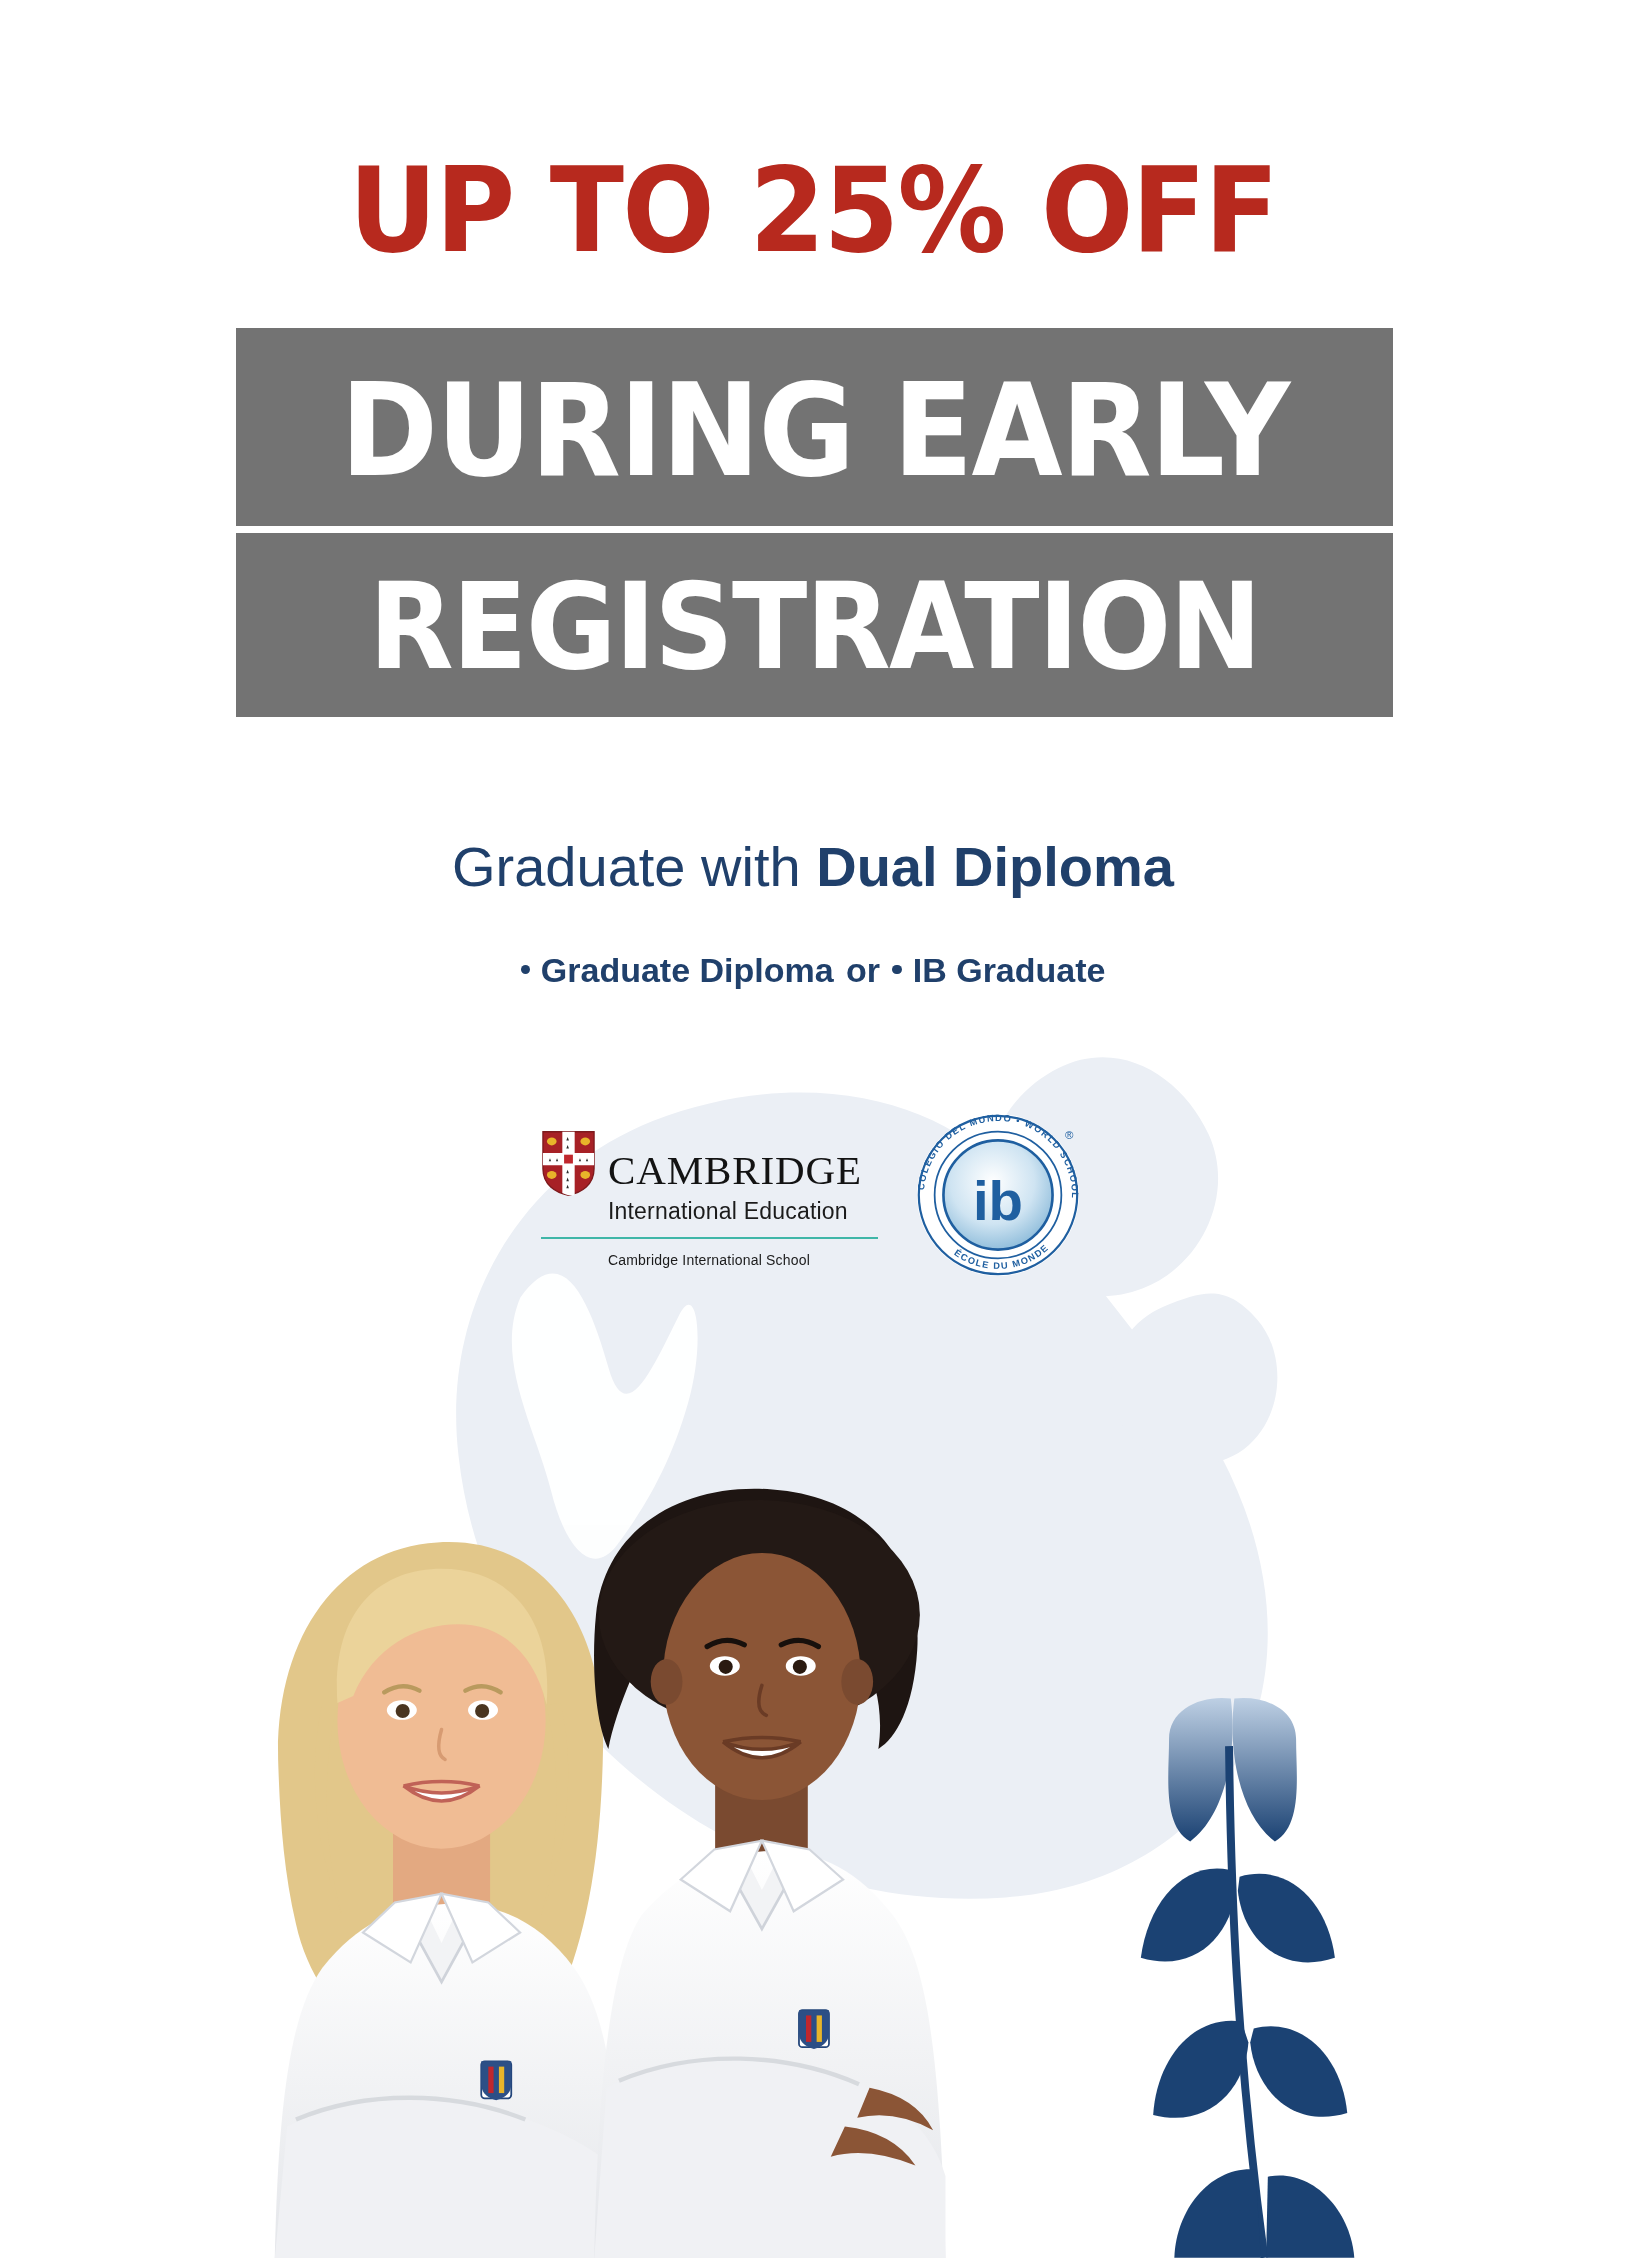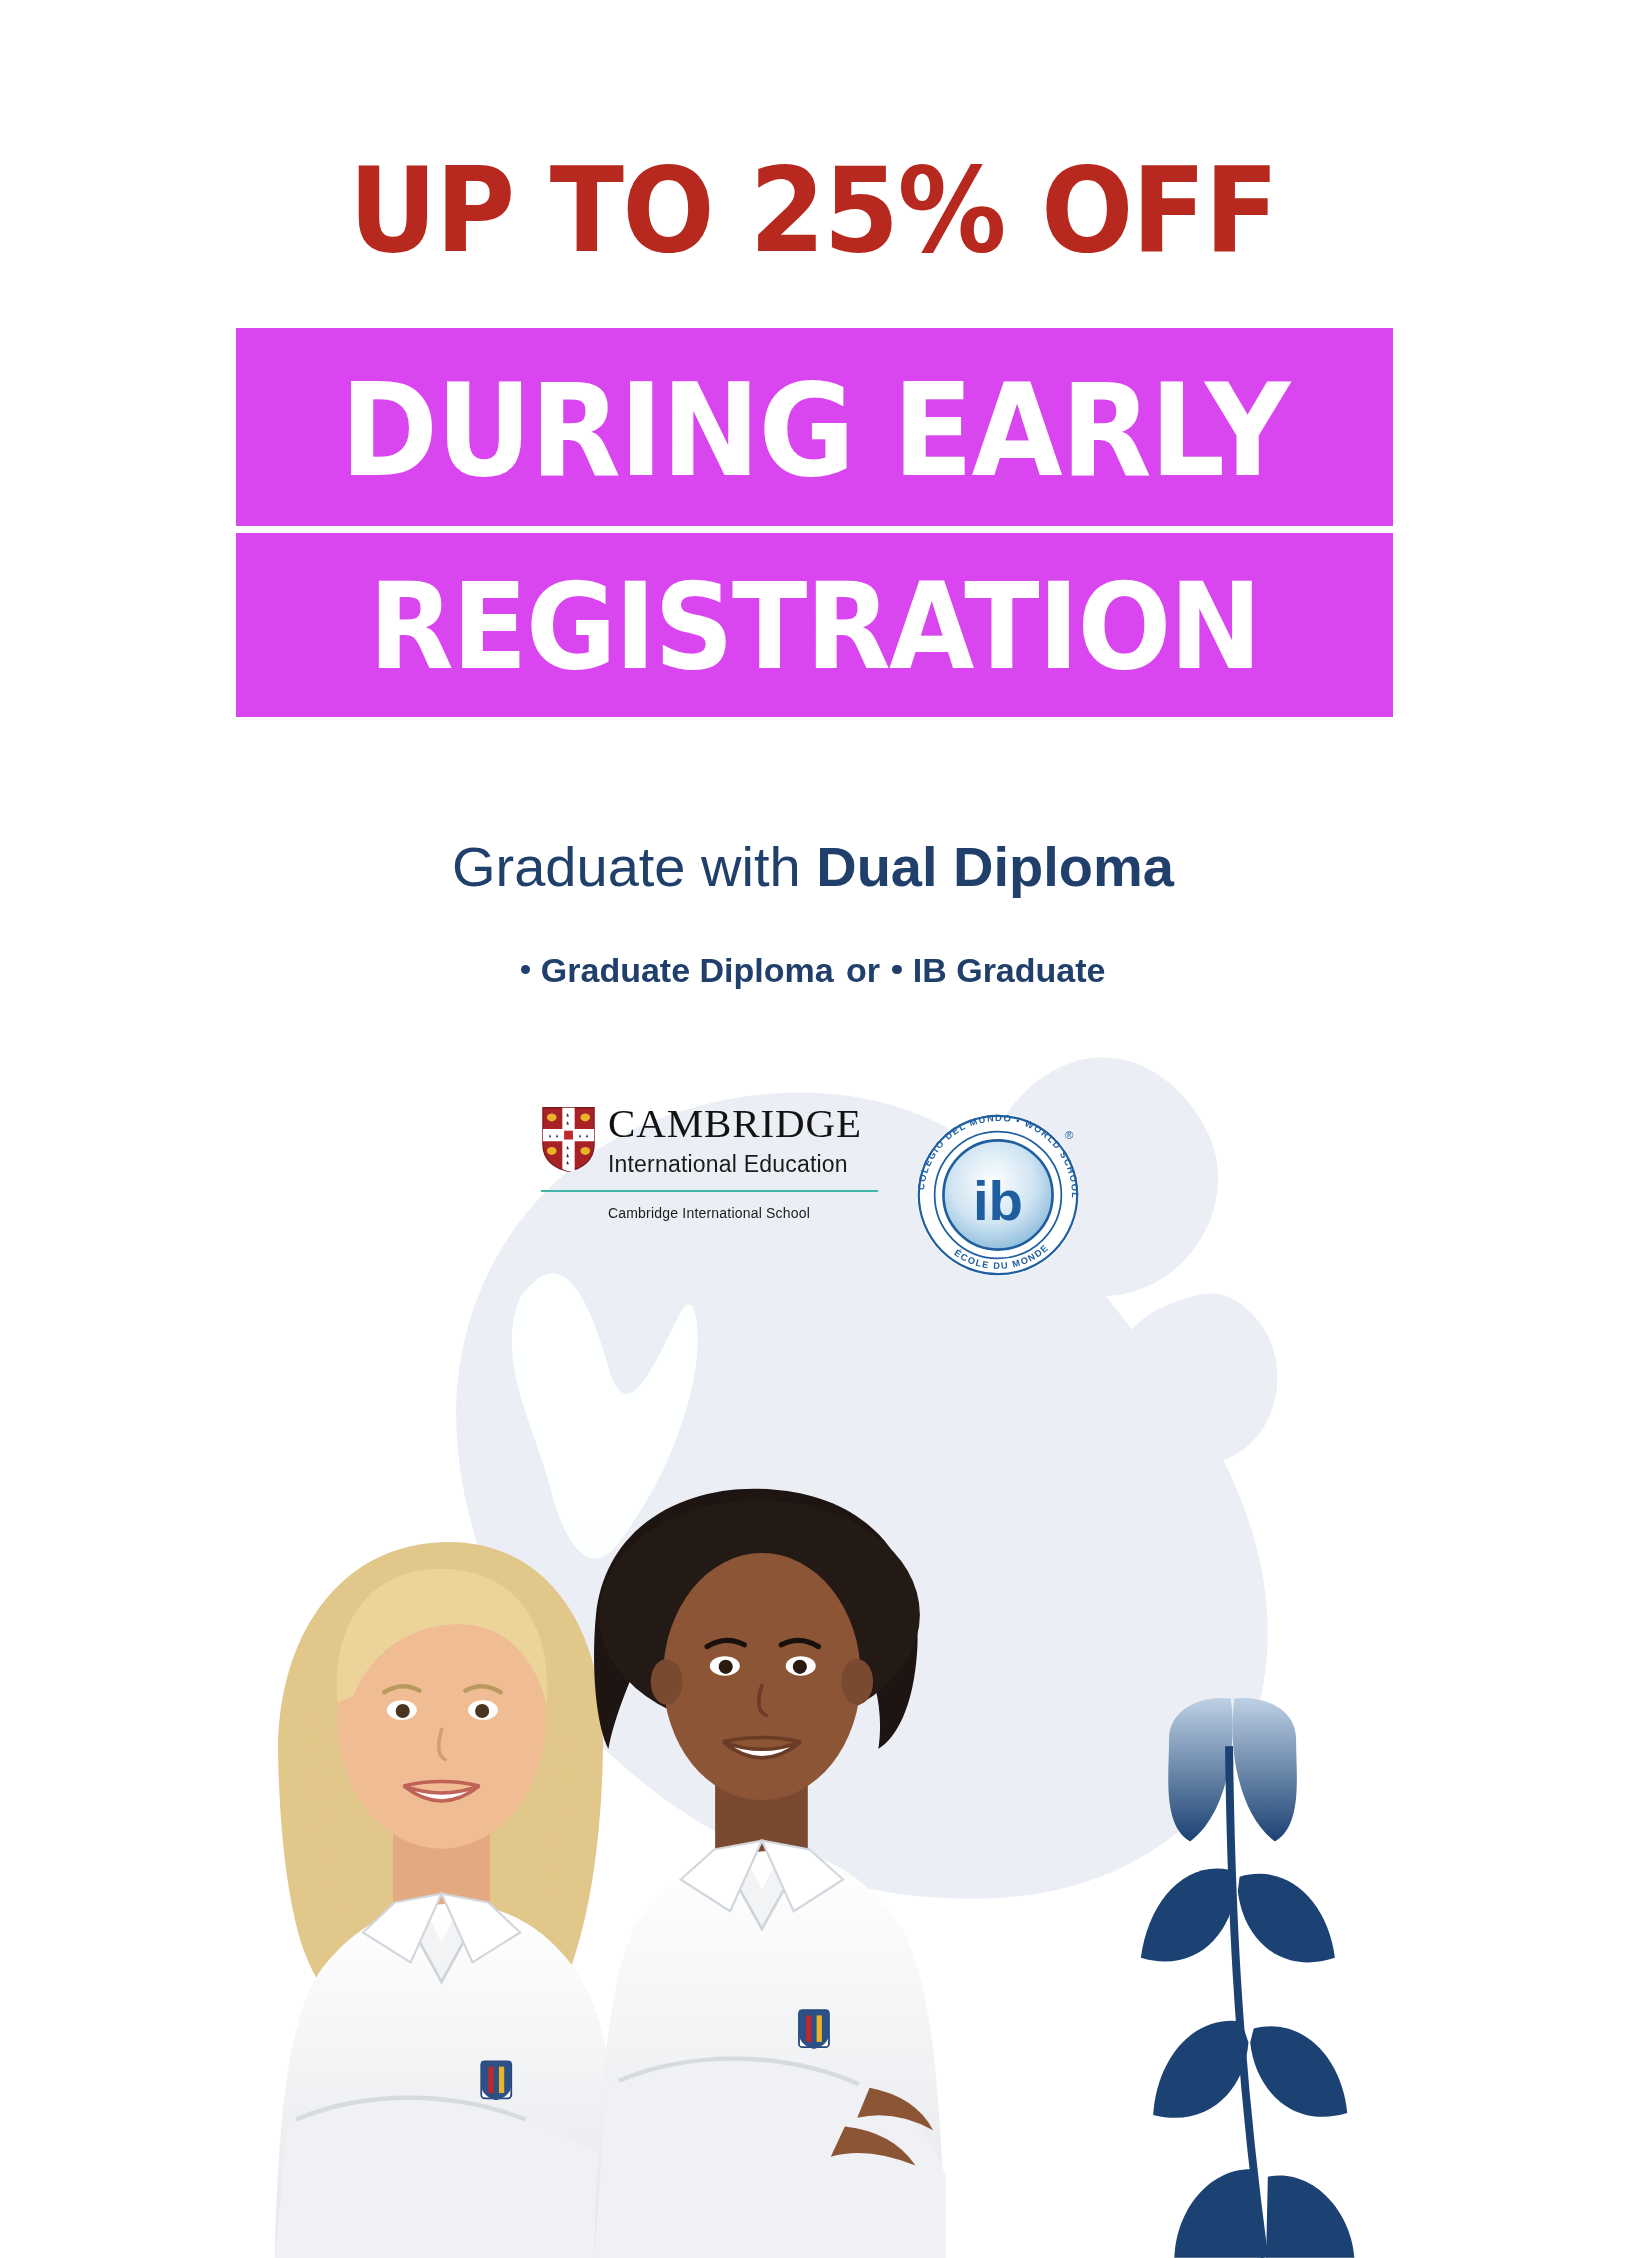--- a/index.html
+++ b/index.html
@@ -38,21 +38,21 @@
     font-size:117px;
     letter-spacing:-1.8px;
     line-height:1;
     transform:scaleX(0.93);
   }
 
   .bar {
     position:absolute;
     left:236px;
     width:1157px;
-    background:#d946ef;
+    background:#737373;
     display:flex;
     align-items:center;
     justify-content:center;
     overflow:hidden;
   }
   .bar1 { top:328px; height:198px; }
   .bar2 { top:533px; height:184px; }
 
   .bar-text {
     color:#ffffff;
@@ -120,20 +120,21 @@
   .cam-top { display:flex; align-items:center; gap:12.4px; }
 
   .crest { width:55px; height:67px; flex:0 0 55px; }
 
   .cam-words { display:flex; flex-direction:column; line-height:1; }
   .cam-title {
     font-family:"Liberation Serif", serif;
     font-size:41px;
     letter-spacing:0.9px;
     color:#131313;
+    margin-top:47px;
   }
   .cam-sub {
     font-family:"Liberation Sans", sans-serif;
     font-size:23px;
     color:#1b1b1b;
     margin-top:9px;
     letter-spacing:0.2px;
   }
   .cam-rule {
     height:2.2px;

